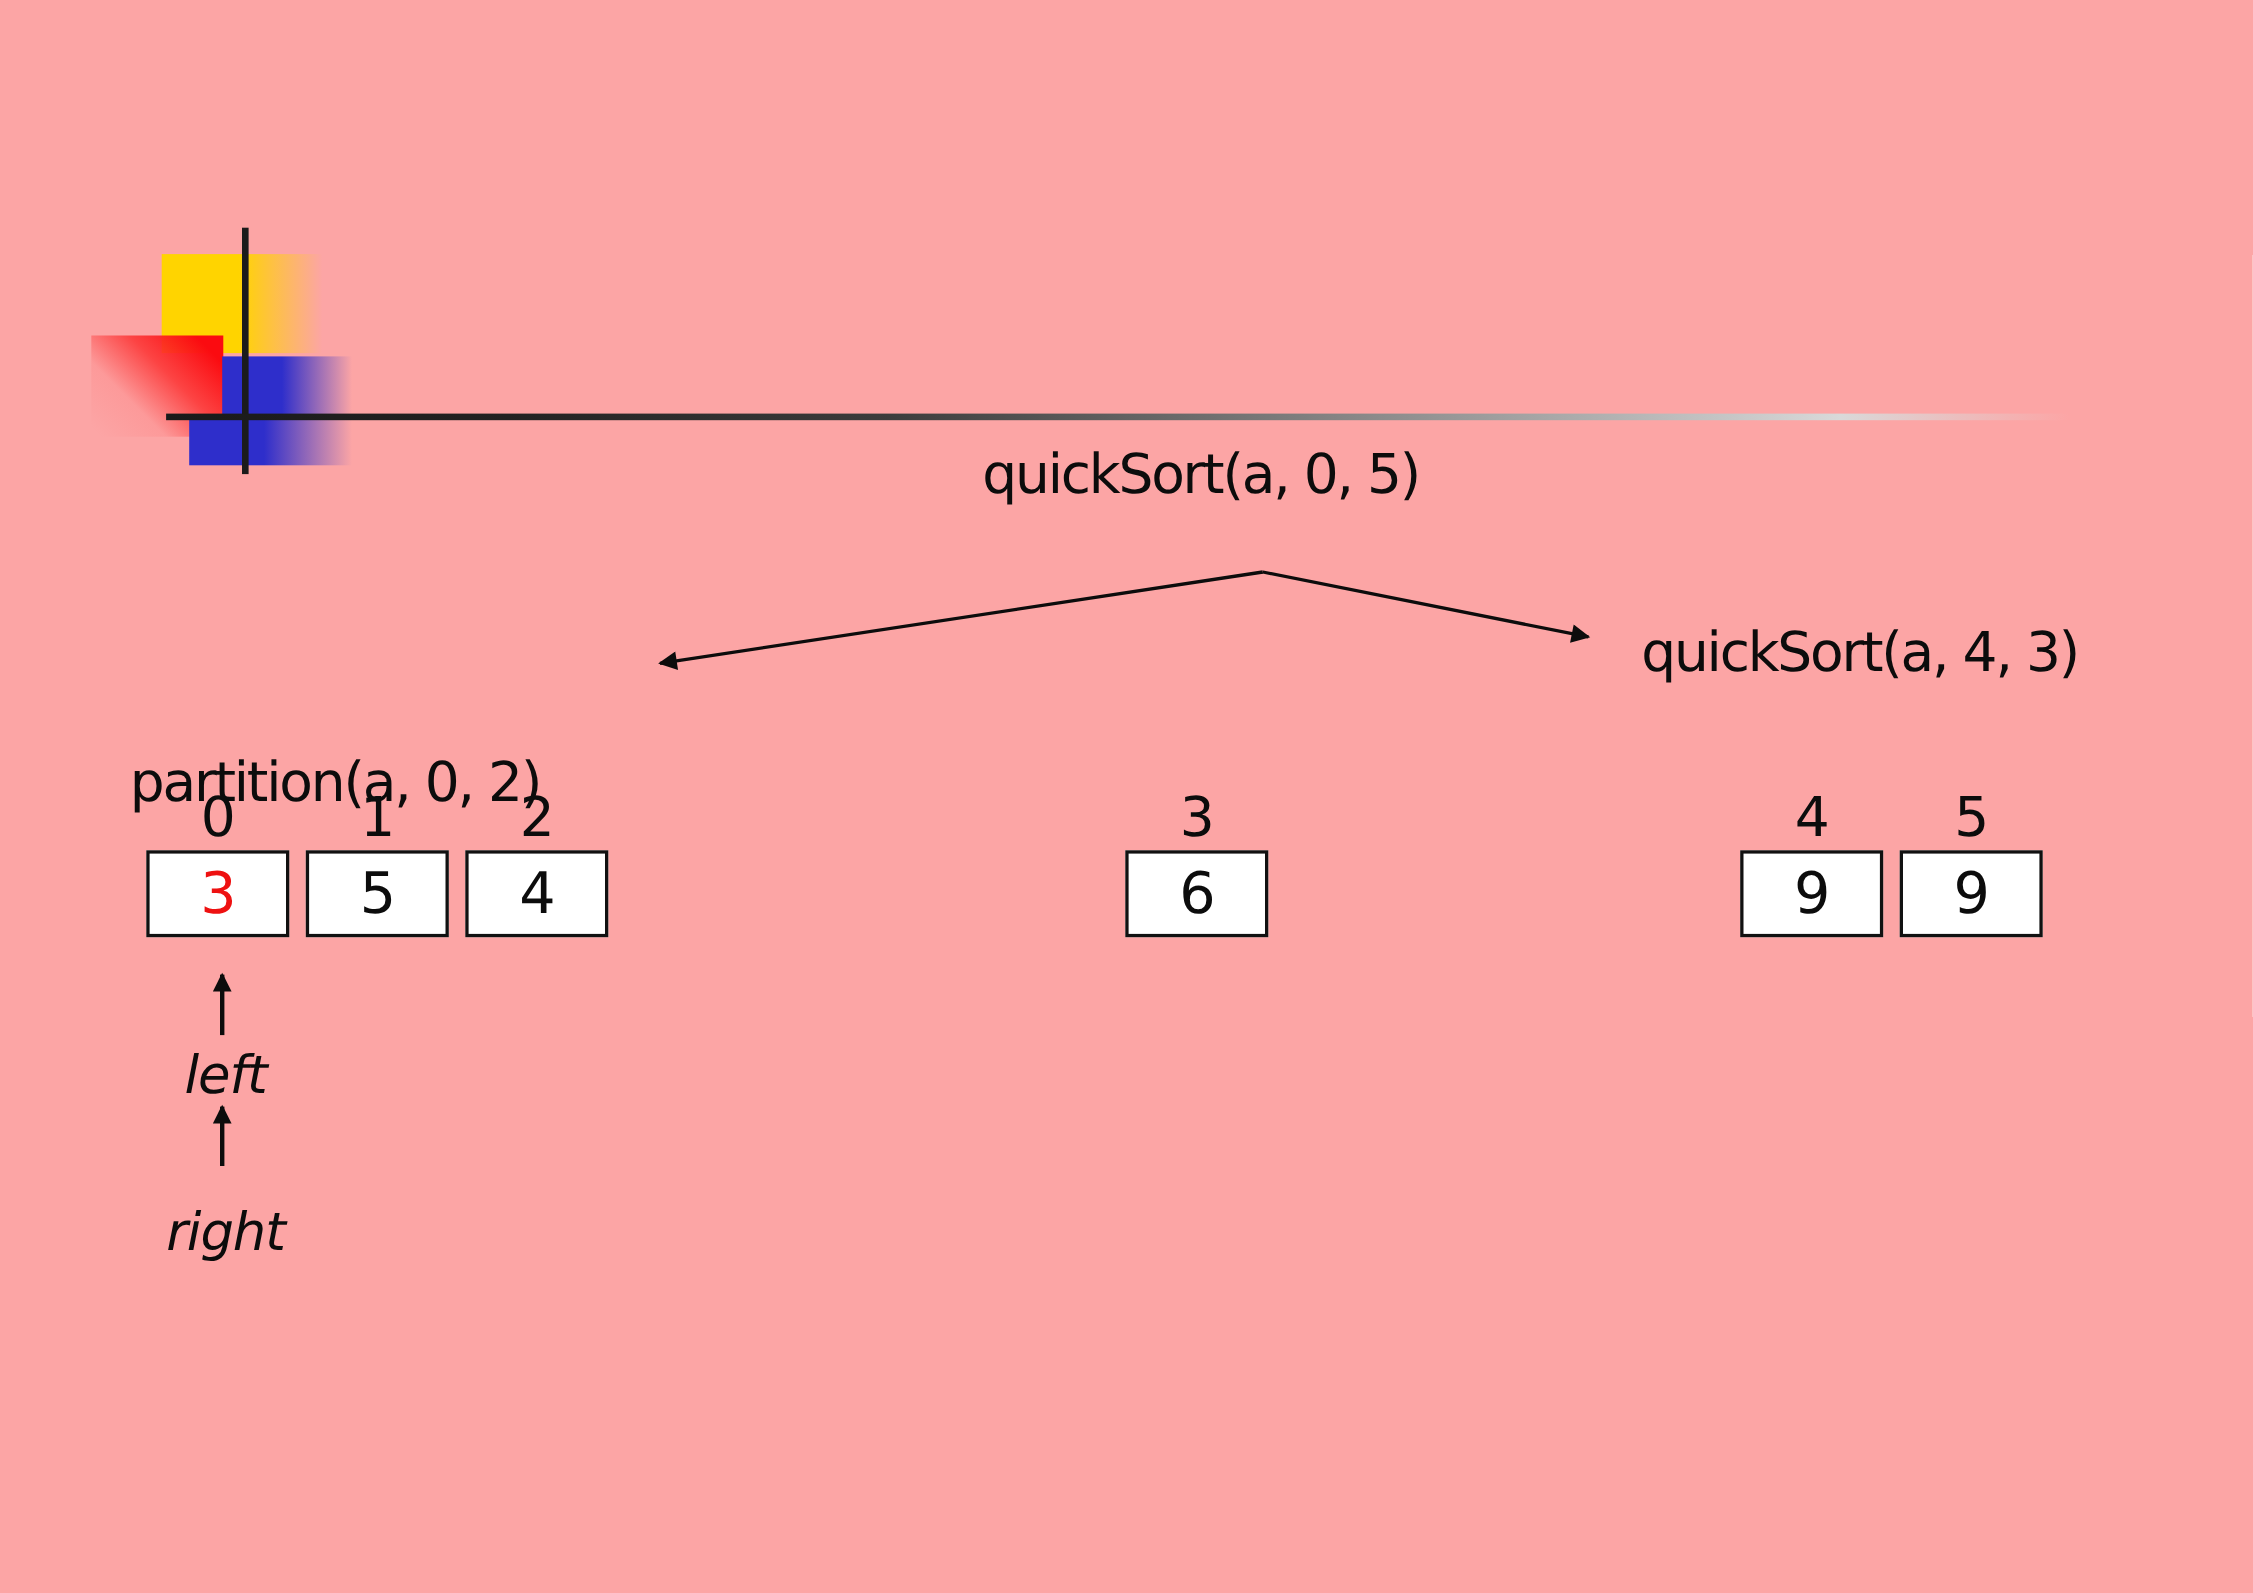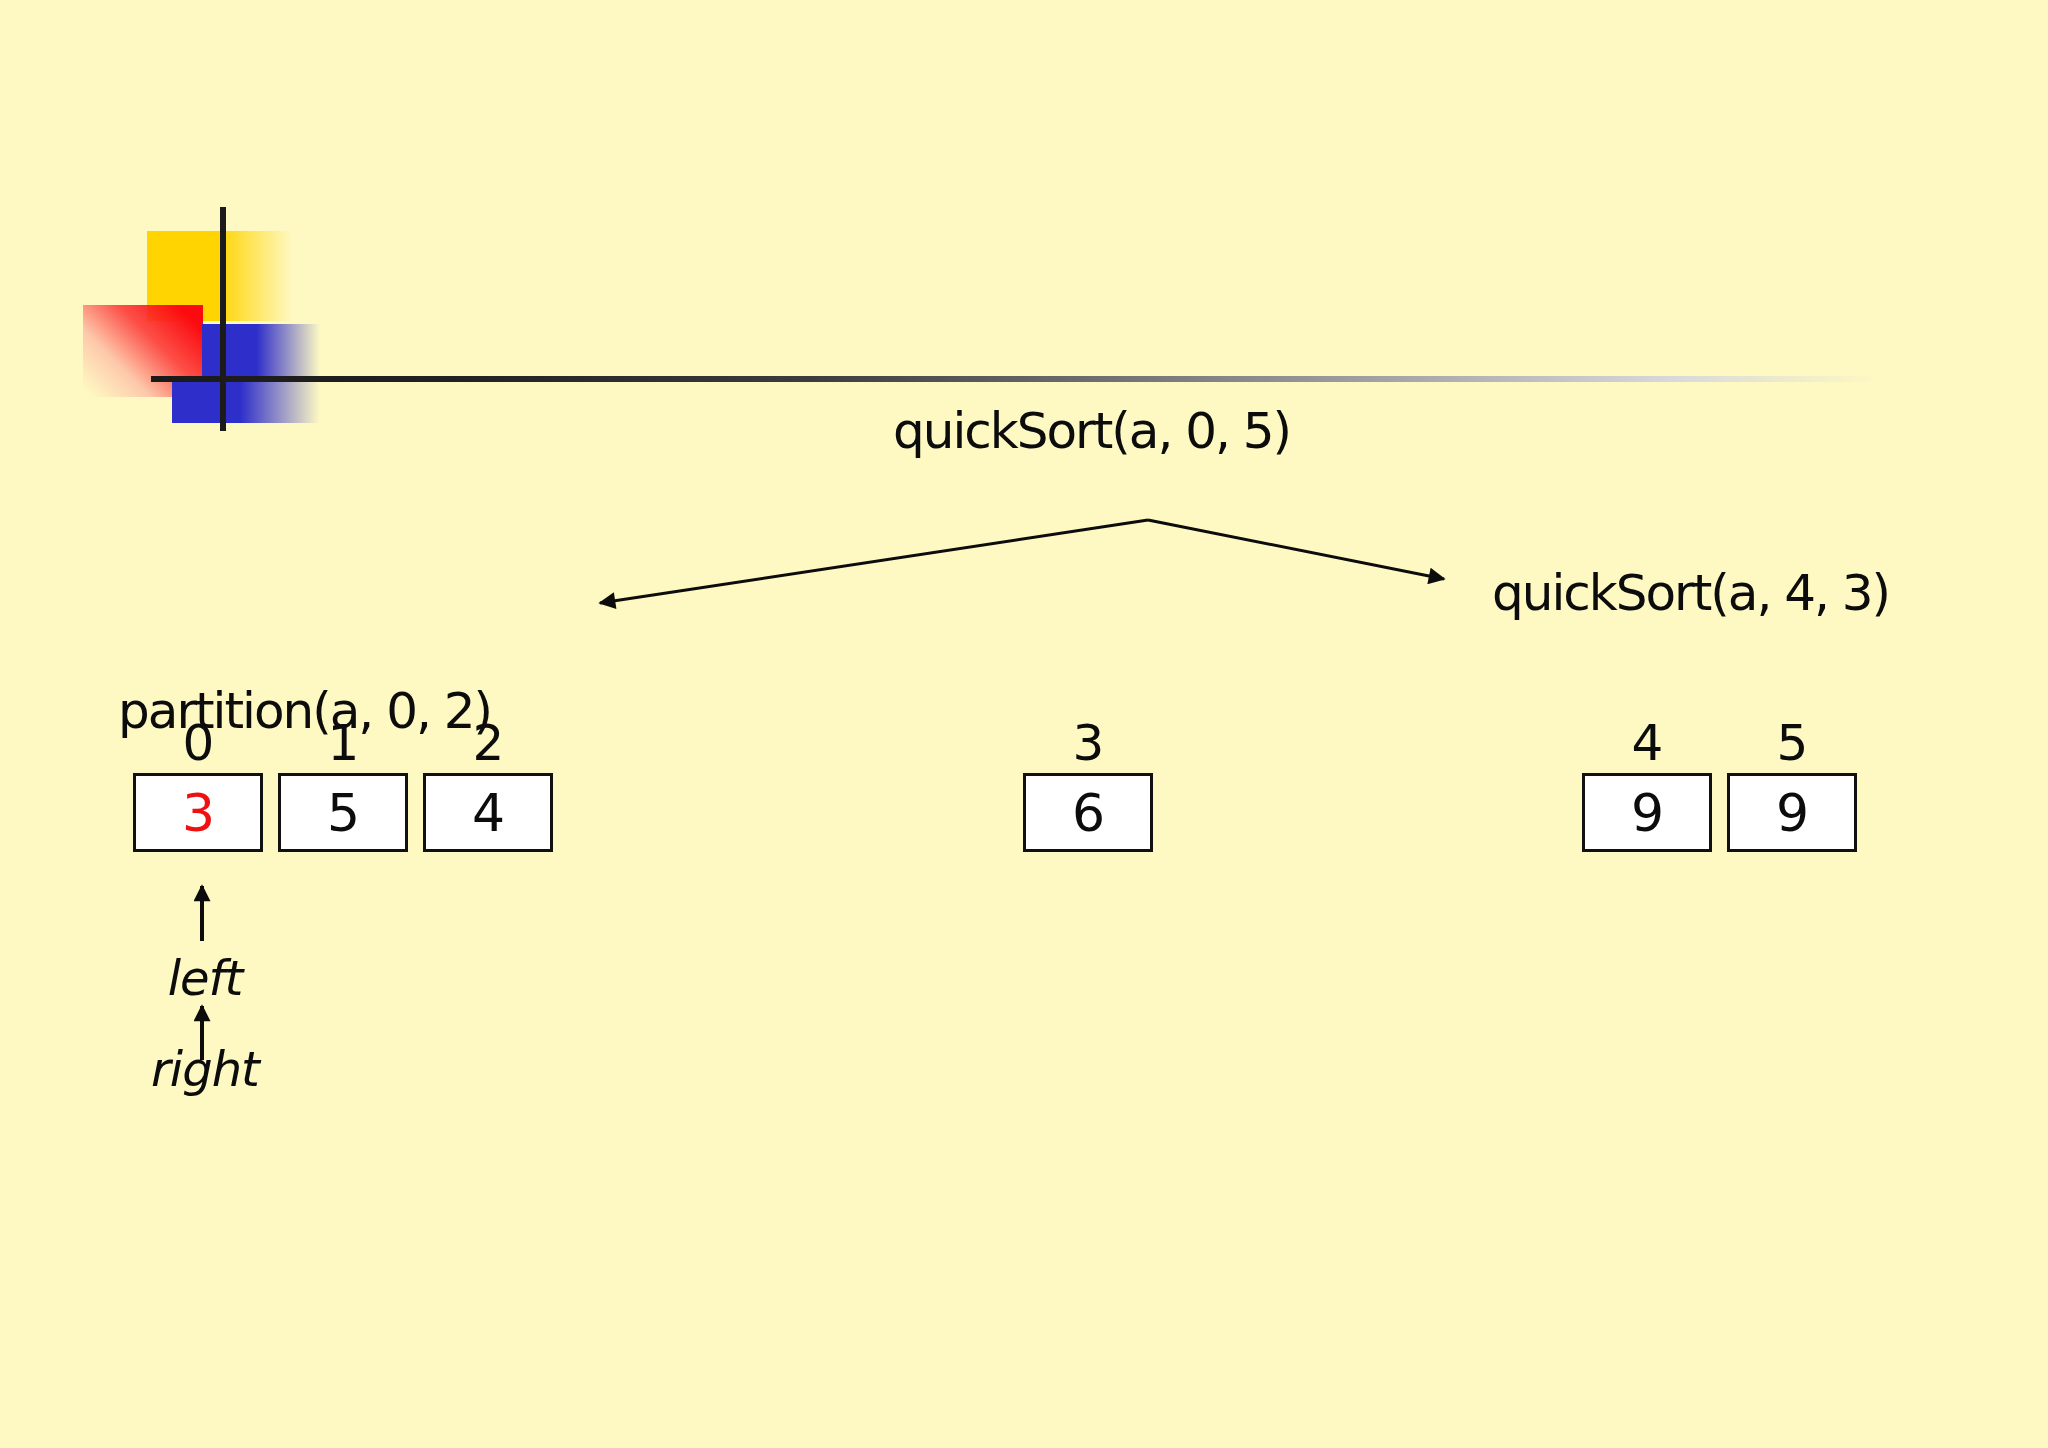--- a/index.html
+++ b/index.html
@@ -1,18 +1,18 @@
 <!DOCTYPE html>
 <html><head>
 <meta charset="utf-8">
 <style>
   html,body { margin:0; padding:0; background:#fff; }
   #slide {
     position:relative; width:2048px; height:1448px;
-    background:#fef9c3; overflow:hidden;
+    background:#fca5a5; overflow:hidden;
     font-family:"DejaVu Sans","Liberation Sans",sans-serif;
     color:#0c0c0c;
   }
   
   .logo-yellow {
     position:absolute; left:147px; top:231px; width:146px; height:90px;
     background:linear-gradient(to right, #ffd400 48%, rgba(255,212,0,0) 100%);
   }
   .logo-red {
     position:absolute; left:83px; top:305px; width:120px; height:92px;
@@ -52,21 +52,21 @@
   }
   .cell .box {
     box-sizing:border-box; display:flex; align-items:center; justify-content:center;
     width:130px; height:79px; border:3px solid #111; background:#fff;
     font-size:52px; letter-spacing:-1px;
   }
   .cell .val.red { color:#ee1111; }
   
   .ptr { position:absolute; width:150px; text-align:center; font-size:48px; letter-spacing:-1px;font-style:italic; }
   #ptr-left  { left:130px; top:950px;  }
-  #ptr-right { left:130px; top:1041px; }
+  #ptr-right { left:130px; top:1092px; }
   
   #arrows { position:absolute; left:0; top:0; width:2048px; height:1448px; }
 </style>
 </head>
 <body>
 
 <div id="slide">
 
   <div class="logo-yellow"></div>
   <div class="logo-red"></div>

